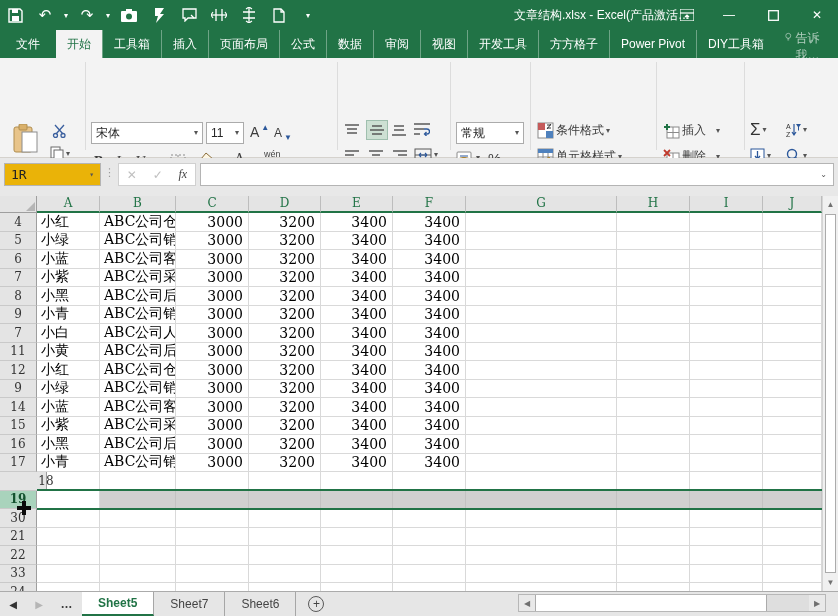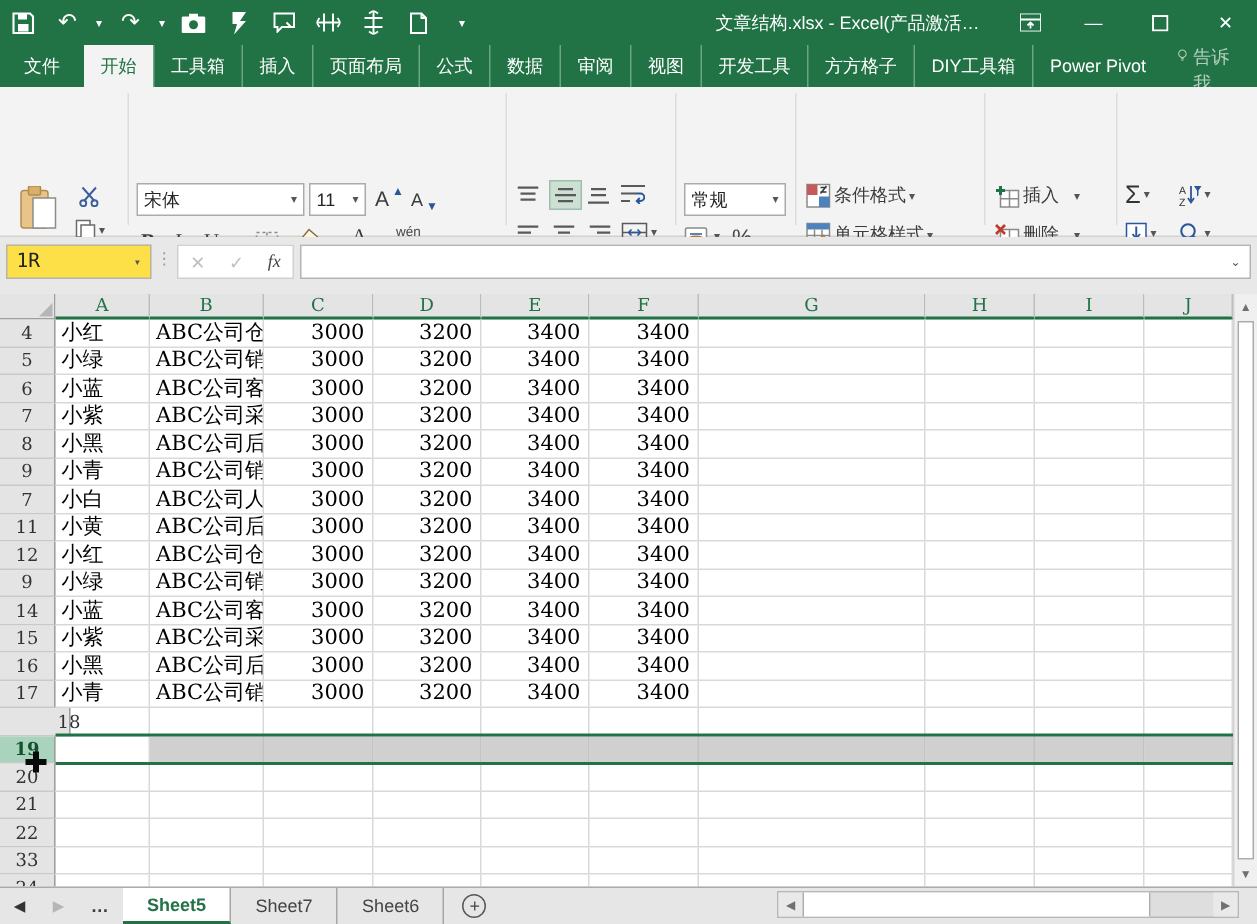--- a/index.html
+++ b/index.html
@@ -6,21 +6,21 @@
   html,body{width:838px;height:616px;overflow:hidden}
   body{font-family:"Liberation Sans",sans-serif;background:#fff;position:relative}
   #app{position:absolute;left:0;top:0;width:838px;height:616px}
   
   #titlebar{position:absolute;left:0;top:0;width:838px;height:30px;background:#217346;display:flex;align-items:center;color:#fff}
   .qat{display:flex;align-items:center;gap:0;height:30px}
   .qbtn{width:30px;height:30px;display:flex;align-items:center;justify-content:center}
   .qbtn svg{display:block}
   .qcaret{width:12px;height:30px;display:flex;align-items:center;justify-content:center;font-size:8px;color:#fff}
   .uarr{font-size:15px;line-height:30px;color:#fff}
-  #title-text{position:absolute;left:440px;top:0;width:250px;height:30px;line-height:30px;font-size:12px;color:#fff;white-space:nowrap;overflow:hidden;text-align:center}
+  #title-text{position:absolute;left:440px;top:0;width:250px;height:30px;line-height:30px;font-size:12px;color:#fff;white-space:nowrap;overflow:hidden;text-align:right}
   .wctl{position:absolute;top:0;height:30px;width:42px;display:flex;align-items:center;justify-content:center;font-size:12px;color:#fff}
   
   #tabbar{position:absolute;left:0;top:30px;width:838px;height:28px;background:#217346;display:flex;align-items:stretch;color:#fff;font-size:12px}
   .tab{padding:0 11px;display:flex;align-items:center;white-space:nowrap}
   .tab.sep{border-left:1px solid rgba(255,255,255,.35)}
   .tab.active{background:#f3f3f3;color:#217346;border-left:none}
   .tab.file{padding:0 16px}
   #tellme{display:flex;align-items:flex-start;gap:4px;color:rgba(255,255,255,.65);padding:0 10px;font-size:12px}
   #signin{padding:0 12px;display:flex;align-items:center}
   
@@ -33,21 +33,21 @@
   .caret{font-size:8px;color:#555;line-height:1}
   .rbtn{position:absolute;display:flex;align-items:center;gap:2px}
   .ibox{position:absolute;background:#fff;border:1px solid #ababab;display:flex;align-items:center;font-size:12px;color:#262626;padding:0 4px;justify-content:space-between}
   .bold{font-weight:bold}
   .ital{font-style:italic;font-family:"Liberation Serif",serif}
   .undl{text-decoration:underline}
   .hl{background:#cde0d3;border:1px solid #9fbfae}
   .mini{font-size:11px}
   
   #fbar{position:absolute;left:0;top:158px;width:838px;height:38px;background:#e8e8e8}
-  #namebox{position:absolute;left:4px;top:5px;width:97px;height:23px;background:#fde047;border:1px solid #b4b4b4;display:flex;align-items:center;justify-content:space-between;padding:0 6px;font-size:13px;font-family:"DejaVu Sans Mono",monospace;color:#222}
+  #namebox{position:absolute;left:4px;top:5px;width:97px;height:23px;background:#eab308;border:1px solid #b4b4b4;display:flex;align-items:center;justify-content:space-between;padding:0 6px;font-size:13px;font-family:"DejaVu Sans Mono",monospace;color:#222}
   #fdots{position:absolute;left:104px;top:8px;color:#9a9a9a;font-size:11px;letter-spacing:0}
   #fbtns{position:absolute;left:118px;top:5px;width:78px;height:23px;background:#fff;border:1px solid #d0d0d0;display:flex;align-items:center;justify-content:space-around;font-size:12px}
   #finput{position:absolute;left:200px;top:5px;width:634px;height:23px;background:#fff;border:1px solid #b4b4b4;display:flex;align-items:center;justify-content:flex-end;padding:0 6px;color:#555}
   
   #grid{position:absolute;left:0;top:196px;width:822px;height:395px;background:#fff;overflow:hidden;font-family:"DejaVu Serif","Liberation Serif",serif}
   .chdr{position:absolute;top:0;height:17px;background:#e4e4e4;border-right:1px solid #bdbdbd;border-bottom:2px solid #217346;color:#217346;font-size:12px;text-align:center;line-height:15px}
   #corner{position:absolute;left:0;top:0;width:37px;height:17px;background:#e4e4e4;border-right:1px solid #9e9e9e;border-bottom:1px solid #9e9e9e}
   #corner:after{content:"";position:absolute;right:1px;bottom:1px;border-left:9px solid transparent;border-bottom:9px solid #b5b5b5}
   .rhdr{position:absolute;left:0;width:37px;background:#e4e4e4;border-right:1px solid #9e9e9e;border-bottom:1px solid #c9c9c9;color:#333;font-size:12px;text-align:center;display:flex;align-items:center;justify-content:center}
   .rhdr.sel{background:#a9d3bc;color:#14522f;font-weight:bold}
@@ -161,22 +161,22 @@
         <div class="tab active">开始</div>
         <div class="tab sep">工具箱</div>
         <div class="tab sep">插入</div>
         <div class="tab sep">页面布局</div>
         <div class="tab sep">公式</div>
         <div class="tab sep">数据</div>
         <div class="tab sep">审阅</div>
         <div class="tab sep">视图</div>
         <div class="tab sep">开发工具</div>
         <div class="tab sep">方方格子</div>
+        <div class="tab sep">Power Pivot</div>
         <div class="tab sep">DIY工具箱</div>
-        <div class="tab sep">Power Pivot</div>
       </div>
     <div id="tellme">
       <svg width="11" height="14" viewBox="0 0 11 14">
           <circle cx="5.5" cy="5" r="4.2" fill="none" stroke="rgba(255,255,255,.65)" stroke-width="1.2"></circle>
           <path d="M4 10h3M4 12h3" stroke="rgba(255,255,255,.65)" stroke-width="1.2"></path>
         </svg>
       <span>告诉我…</span>
     </div>
     <div style="flex:1"></div>
     <div id="signin"></div>
@@ -672,21 +672,21 @@
       <div class="cell" style="left: 37px; top: 294.5px; width: 63px; height: 18.5px;"></div>
       <div class="cell selgray" style="left: 100px; top: 294.5px; width: 76px; height: 18.5px;"></div>
       <div class="cell selgray" style="left: 176px; top: 294.5px; width: 73px; height: 18.5px;"></div>
       <div class="cell selgray" style="left: 249px; top: 294.5px; width: 72px; height: 18.5px;"></div>
       <div class="cell selgray" style="left: 321px; top: 294.5px; width: 72px; height: 18.5px;"></div>
       <div class="cell selgray" style="left: 393px; top: 294.5px; width: 73px; height: 18.5px;"></div>
       <div class="cell selgray" style="left: 466px; top: 294.5px; width: 151px; height: 18.5px;"></div>
       <div class="cell selgray" style="left: 617px; top: 294.5px; width: 73px; height: 18.5px;"></div>
       <div class="cell selgray" style="left: 690px; top: 294.5px; width: 73px; height: 18.5px;"></div>
       <div class="cell selgray" style="left: 763px; top: 294.5px; width: 59px; height: 18.5px;"></div>
-      <div class="rhdr" style="top: 313px; height: 18.5px;">20</div>
+      <div class="rhdr" style="top: 313px; height: 18.5px;">30</div>
       <div class="cell" style="left: 37px; top: 313px; width: 63px; height: 18.5px;"></div>
       <div class="cell" style="left: 100px; top: 313px; width: 76px; height: 18.5px;"></div>
       <div class="cell" style="left: 176px; top: 313px; width: 73px; height: 18.5px;"></div>
       <div class="cell" style="left: 249px; top: 313px; width: 72px; height: 18.5px;"></div>
       <div class="cell" style="left: 321px; top: 313px; width: 72px; height: 18.5px;"></div>
       <div class="cell" style="left: 393px; top: 313px; width: 73px; height: 18.5px;"></div>
       <div class="cell" style="left: 466px; top: 313px; width: 151px; height: 18.5px;"></div>
       <div class="cell" style="left: 617px; top: 313px; width: 73px; height: 18.5px;"></div>
       <div class="cell" style="left: 690px; top: 313px; width: 73px; height: 18.5px;"></div>
       <div class="cell" style="left: 763px; top: 313px; width: 59px; height: 18.5px;"></div>

